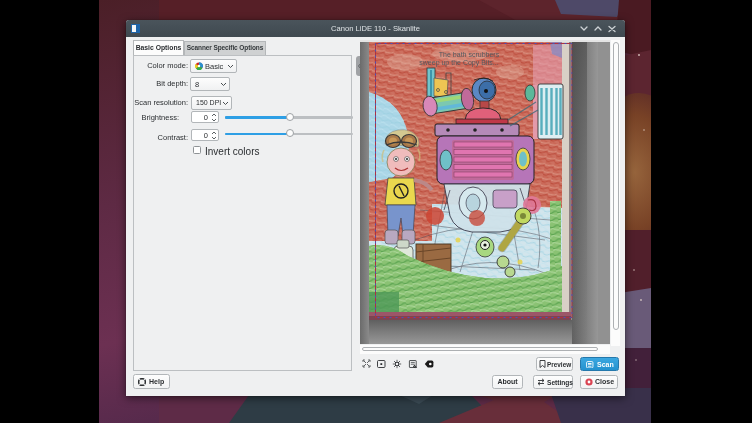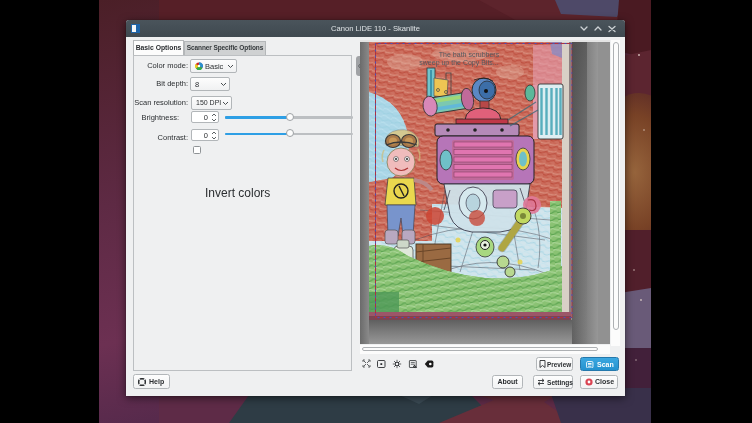--- a/index.html
+++ b/index.html
@@ -139,21 +139,21 @@
   <div class="abs" style="left:225px;top:116px;width:66px;height:2.5px;background:#2e9fe5;border-radius:1.25px;"></div>
   <div class="abs" style="left:286px;top:112.5px;width:8px;height:8px;background:#fcfcfc;
        border:1px solid #9da1a4;border-radius:50%;"></div>
   <div class="abs" style="left:225px;top:132.5px;width:128px;height:2.5px;background:#bcbfc2;border-radius:1.25px;"></div>
   <div class="abs" style="left:225px;top:132.5px;width:66px;height:2.5px;background:#2e9fe5;border-radius:1.25px;"></div>
   <div class="abs" style="left:286px;top:129px;width:8px;height:8px;background:#fcfcfc;
        border:1px solid #9da1a4;border-radius:50%;"></div>
 
   <div class="abs" style="left:193px;top:146px;width:8px;height:8px;background:#fff;
        border:1px solid #8f9396;border-radius:1.5px;"></div>
-  <div class="abs" style="left:205px;top:146px;font-size:12px;color:#2b2e31;margin-top:40px;">Invert colors</div>
+  <div class="abs" style="left:205px;top:146px;font-size:10px;color:#2b2e31;">Invert colors</div>
 
   <div class="abs" style="left:356px;top:56px;width:9px;height:20px;background:#9b9da0;
        border-radius:3px 0 0 3px;opacity:0.95;"></div>
   <svg class="abs" style="left:357px;top:62px" width="5" height="8" viewBox="0 0 5 8">
     <path d="M4,1 L1.5,4 L4,7" stroke="#5f6265" stroke-width="1" fill="none"></path>
   </svg>
 
   <svg class="abs" style="left:360px;top:40px" width="250" height="304" viewBox="0 0 250 304">
     <defs>
       <pattern id="scribR" width="9" height="7" patternUnits="userSpaceOnUse" patternTransform="rotate(12)">

